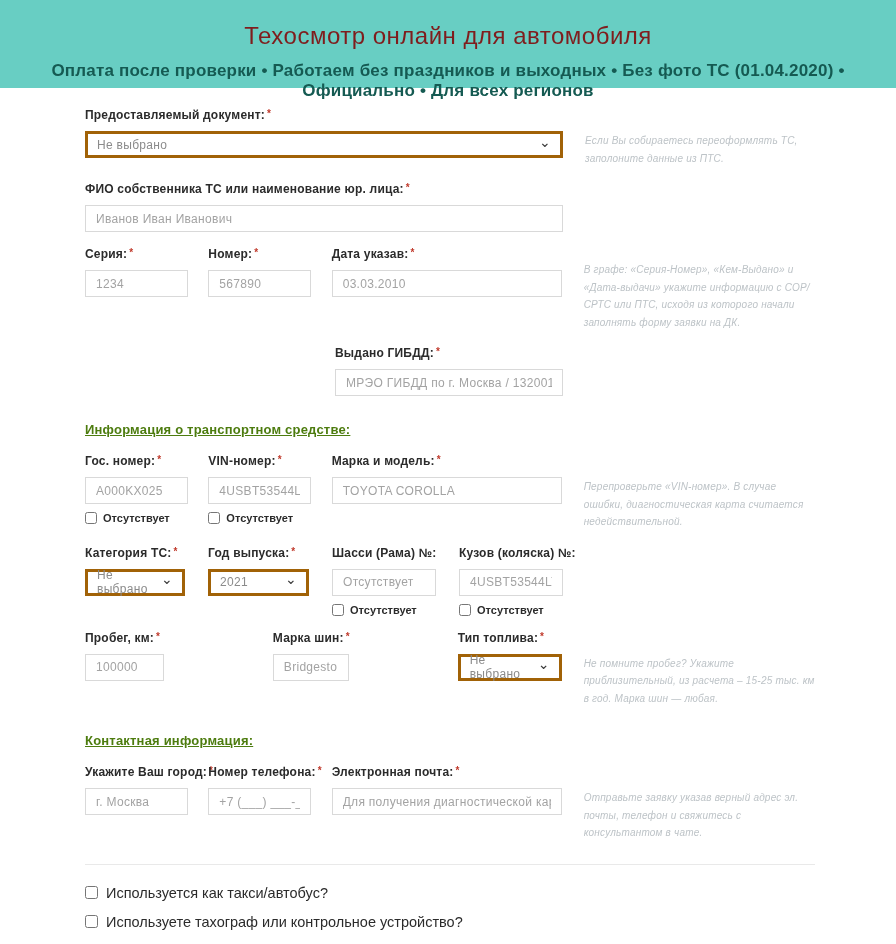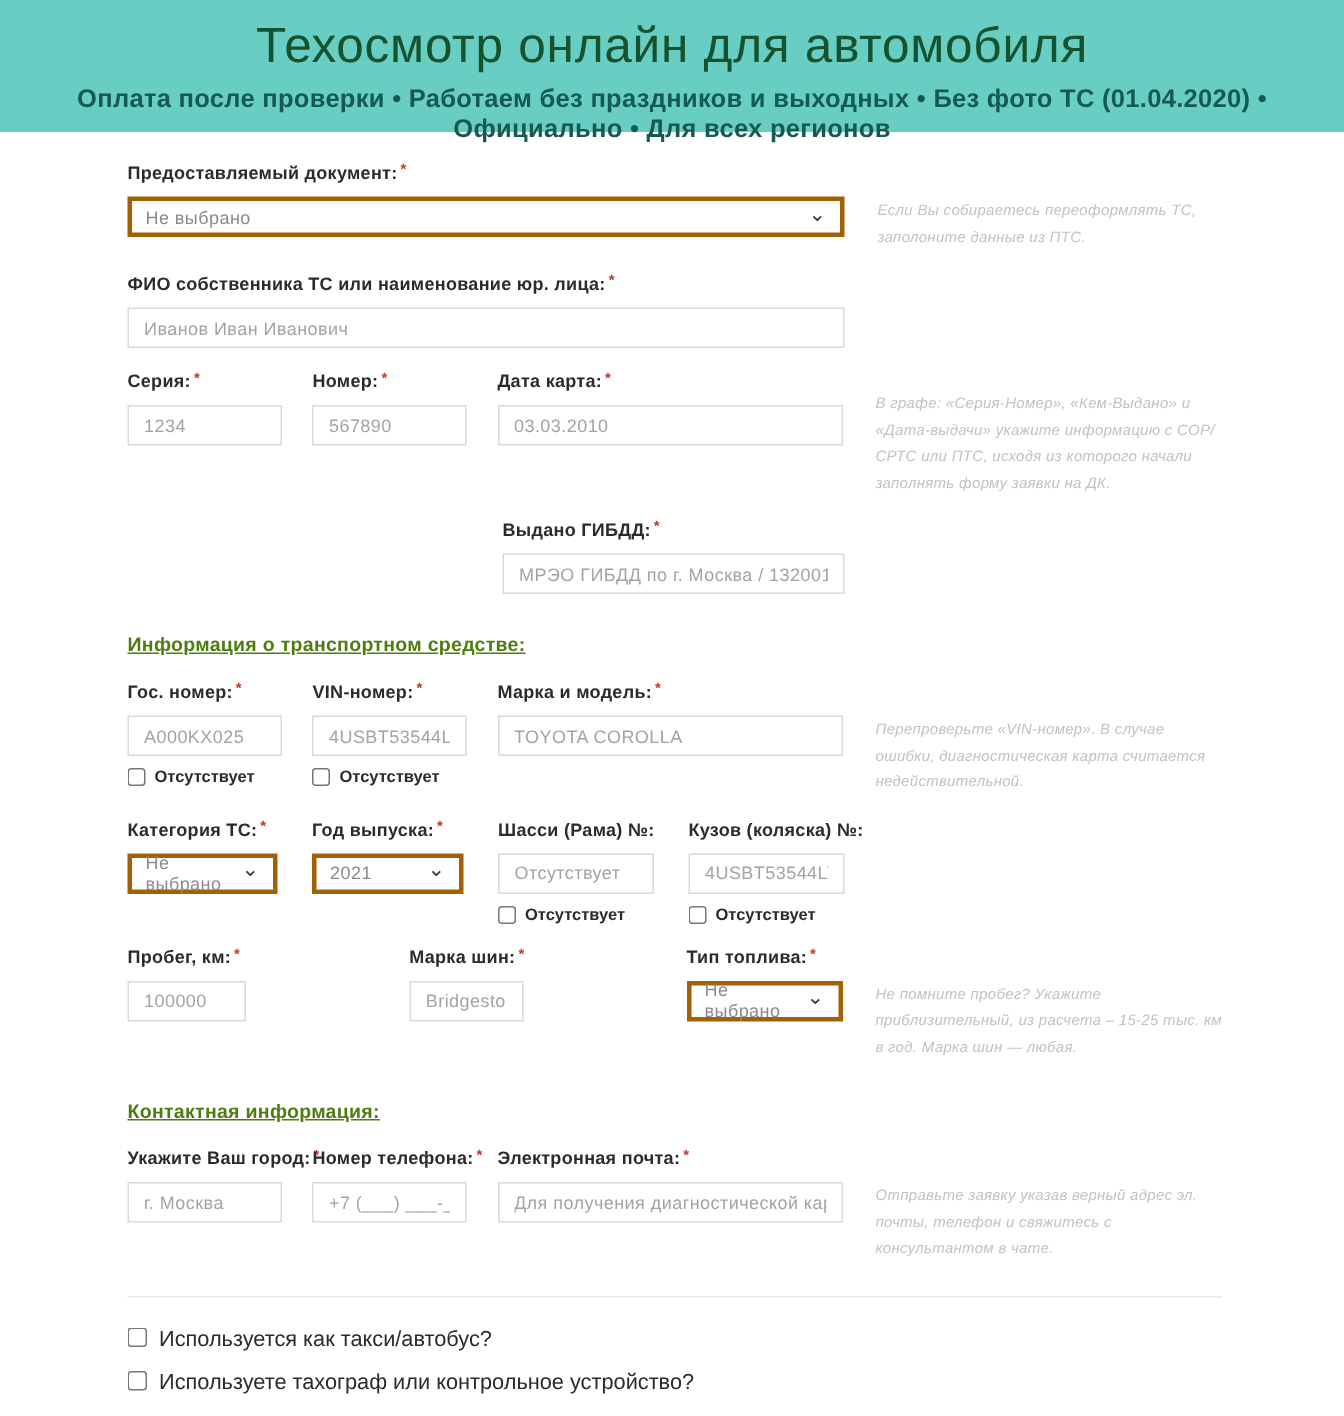--- a/index.html
+++ b/index.html
@@ -1,20 +1,20 @@
 <!DOCTYPE html>
 <html><head>
 <meta charset="utf-8">
 <style>
   html,body { margin:0; padding:0; background:#fff; }
   body { width:896px; font-family:"Liberation Sans", sans-serif; -webkit-font-smoothing:antialiased; }
 
   
   .hero { background:#68cec3; height:88px; text-align:center; padding-top:11px; box-sizing:border-box; }
-  .hero h1 { margin:0; font-size:33px; font-weight:500; color:#14532d; letter-spacing:.5px; }
+  .hero h1 { margin:11px; font-size:24px; font-weight:500; color:#7f1d1d; letter-spacing:.5px; }
   .hero .sub { margin:7px 0 0; font-size:17px; font-weight:bold; color:#155a52; letter-spacing:.2px; }
 
   
   .content { padding:20px 81px 0 85px; box-sizing:border-box; }
   .row-wrap { display:flex; margin-bottom:15px; }
   .fields { width:478px; display:flex; justify-content:space-between; }
   .field { display:flex; flex-direction:column; }
   .f-label { font-size:12px; font-weight:bold; color:#2b2b2b; margin-bottom:9px; letter-spacing:.2px; white-space:nowrap; }
   .req { color:#c0392b; font-size:10px; vertical-align:top; margin-left:2px; }
 
@@ -36,21 +36,21 @@
 
   .cb-small { display:flex; align-items:center; margin-top:8px; font-size:11px; font-weight:bold;
               color:#2b2b2b; gap:6px; cursor:pointer; }
   .cb-small input { width:12px; height:12px; margin:0; }
 
   .section-title { font-size:13px; font-weight:bold; color:#4d7c0f; text-decoration:underline;
                    margin:26px 0 17px; letter-spacing:.2px; }
 
   .divider { border:none; border-top:1px solid #e9e9e9; margin:22px 0 20px; }
 
-  .cb-big { display:flex; gap:8px; font-size:14.5px; color:#2b2b2b;
+  .cb-big { display:flex; align-items:center; gap:8px; font-size:14.5px; color:#2b2b2b;
             margin-bottom:13px; cursor:pointer; }
   .cb-big input { width:13px; height:13px; margin:0; }
 </style>
 </head>
 <body>
 
 <header class="hero">
   <h1>Техосмотр онлайн для автомобиля</h1>
   <p class="sub">Оплата после проверки • Работаем без праздников и выходных • Без фото ТС (01.04.2020) • Официально • Для всех регионов</p>
 </header>
@@ -92,21 +92,21 @@
         <input class="tb" type="text" placeholder="1234" style="">
       </div>
       <div class="field w103">
         <span class="f-label">
           <span>Номер:</span><span class="req">*</span>
         </span>
         <input class="tb" type="text" placeholder="567890" style="">
       </div>
       <div class="field w230">
         <span class="f-label">
-          <span>Дата карта:</span><span class="req">*</span>
+          <span>Дата указав:</span><span class="req">*</span>
         </span>
         <input class="tb" type="text" placeholder="03.03.2010" style="">
       </div>
     </div>
     <div class="hint tall">В графе: «Серия-Номер», «Кем-Выдано» и «Дата-выдачи» укажите информацию с СОР/СРТС или ПТС, исходя из которого начали заполнять форму заявки на ДК.</div>
   </div>
 
   <div class="row-wrap">
     <div class="fields" style="justify-content:flex-end;">
       <div class="field w228">

